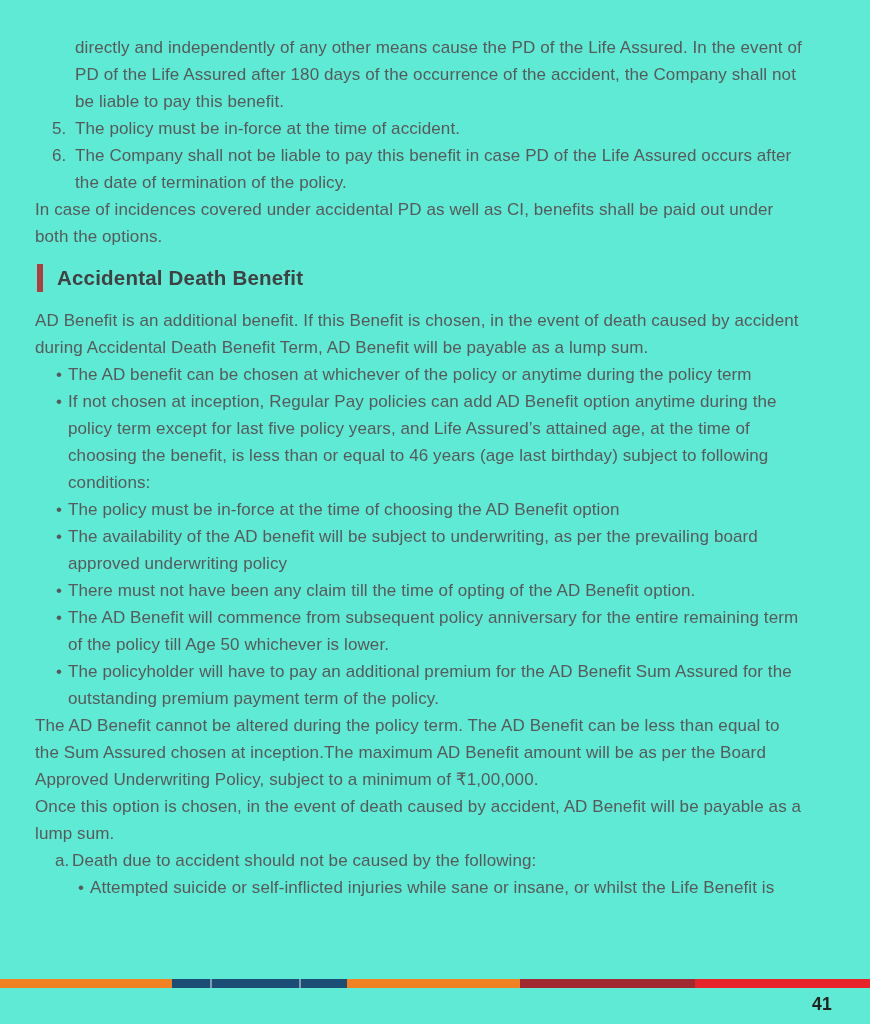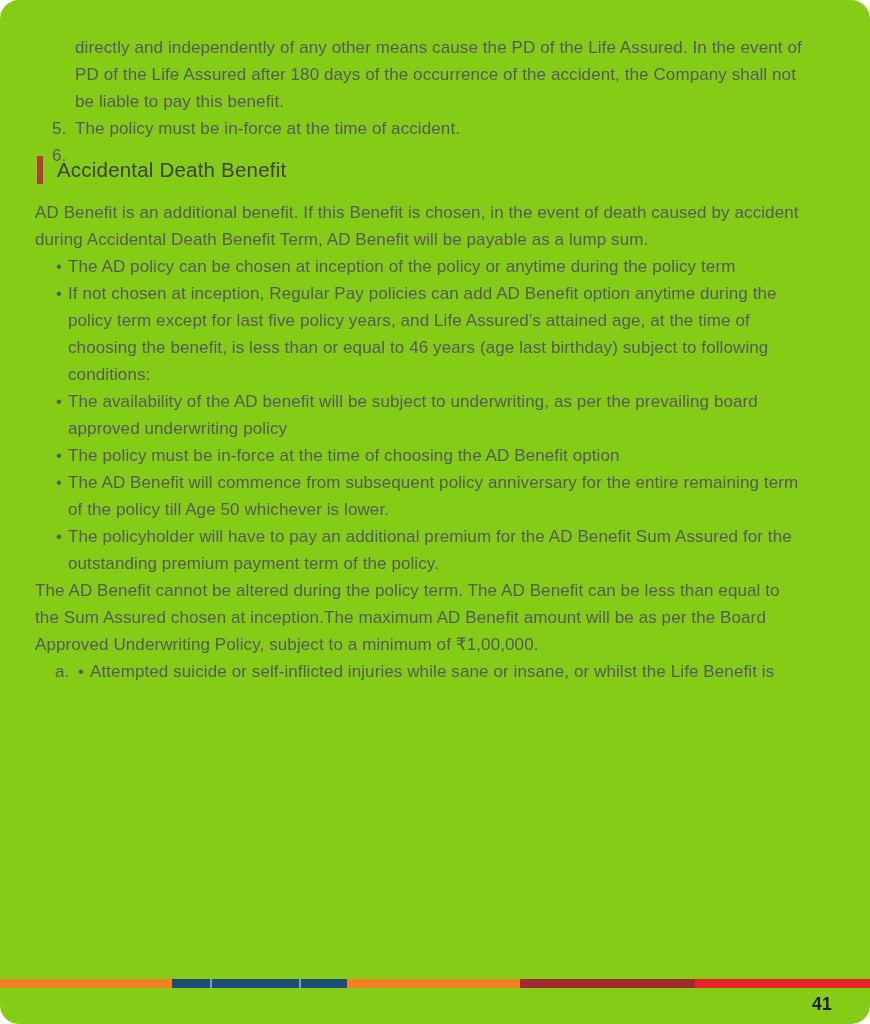--- a/index.html
+++ b/index.html
@@ -1,23 +1,22 @@
 <!DOCTYPE html>
 <html><head>
 <meta charset="utf-8">
 <style>
   html, body { margin:0; padding:0; background:#ffffff; }
   .page {
     position:relative;
     width:870px; height:1024px;
-    background:#84cc16;
+    background:#5eead4;
     font-family:"Liberation Sans","DejaVu Sans",sans-serif;
     color:#58595B;
     overflow:hidden;
-    border-radius:19px;
   }
   .content {
     position:absolute;
     top:34px; left:35px; right:62px;
     font-size:17px;
     line-height:27px;
     letter-spacing:0.1px;
   }
   .content p { margin:0; }
   .indent-cont { padding-left:40px; }
@@ -34,21 +33,21 @@
     margin:13px 0 15px 0;
     height:29px;
   }
   .heading-bar {
     width:6px; height:28px;
     margin-left:2px;
     flex:0 0 auto;
   }
   .heading-text {
     margin-left:14px;
-    font-weight:normal;
+    font-weight:bold;
     font-size:20.5px;
     color:#414042;
     letter-spacing:0.2px;
   }
   .footer-bar {
     position:absolute;
     left:0; top:979px;
     width:870px; height:9px;
     display:flex;
   }
@@ -77,45 +76,50 @@
 
     <p class="indent-cont">directly and independently of any other means cause the PD of the Life Assured. In the event of PD of the Life Assured after 180 days of the occurrence of the accident, the Company shall not be liable to pay this benefit.</p>
 
     <div class="num-item">
       <span class="marker">5.</span>
       <span>The policy must be in-force at the time of accident.</span>
     </div>
 
     <div class="num-item">
       <span class="marker">6.</span>
+      <span>The Company shall not be liable to pay this benefit in case PD of the Life Assured occurs after the date of termination of the policy.</span>
     </div>
 
+    <p>In case of incidences covered under accidental PD as well as CI, benefits shall be paid out under both the options.</p>
 
     <div class="heading-row">
       <span class="heading-bar" style="background-color: rgb(178, 60, 62);"></span>
       <span class="heading-text">Accidental Death Benefit</span>
     </div>
 
     <p>AD Benefit is an additional benefit. If this Benefit is chosen, in the event of death caused by accident during Accidental Death Benefit Term, AD Benefit will be payable as a lump sum.</p>
 
     <div>
-      <div class="bullet-item">The AD policy can be chosen at inception of the policy or anytime during the policy term</div>
+      <div class="bullet-item">The AD benefit can be chosen at whichever of the policy or anytime during the policy term</div>
       <div class="bullet-item">If not chosen at inception, Regular Pay policies can add AD Benefit option anytime during the policy term except for last five policy years, and Life Assured’s attained age, at the time of choosing the benefit, is less than or equal to 46 years (age last birthday) subject to following conditions:</div>
+      <div class="bullet-item">The policy must be in-force at the time of choosing the AD Benefit option</div>
       <div class="bullet-item">The availability of the AD benefit will be subject to underwriting, as per the prevailing board approved underwriting policy</div>
-      <div class="bullet-item">The policy must be in-force at the time of choosing the AD Benefit option</div>
+      <div class="bullet-item">There must not have been any claim till the time of opting of the AD Benefit option.</div>
       <div class="bullet-item">The AD Benefit will commence from subsequent policy anniversary for the entire remaining term of the policy till Age 50 whichever is lower.</div>
       <div class="bullet-item">The policyholder will have to pay an additional premium for the AD Benefit Sum Assured for the outstanding premium payment term of the policy.</div>
     </div>
 
     <p>The AD Benefit cannot be altered during the policy term. The AD Benefit can be less than equal to the Sum Assured chosen at inception.The maximum AD Benefit amount will be as per the Board Approved Underwriting Policy, subject to a minimum of ₹1,00,000.</p>
 
+    <p>Once this option is chosen, in the event of death caused by accident, AD Benefit will be payable as a lump sum.</p>
 
 
     <div class="letter-item">
       <span class="marker">a.</span>
+      <span>Death due to accident should not be caused by the following:</span>
     </div>
 
     <div class="sub-bullet">Attempted suicide or self-inflicted injuries while sane or insane, or whilst the Life Benefit is</div>
 
   </div>
 
   <div class="footer-bar">
     <div class="seg seg1" style="background-color: rgb(240, 130, 35);"></div>
     <div class="seg seg2" style="background-color: rgb(28, 77, 116);"></div>
     <div class="seg seg3" style="background-color: rgb(28, 77, 116);"></div>

